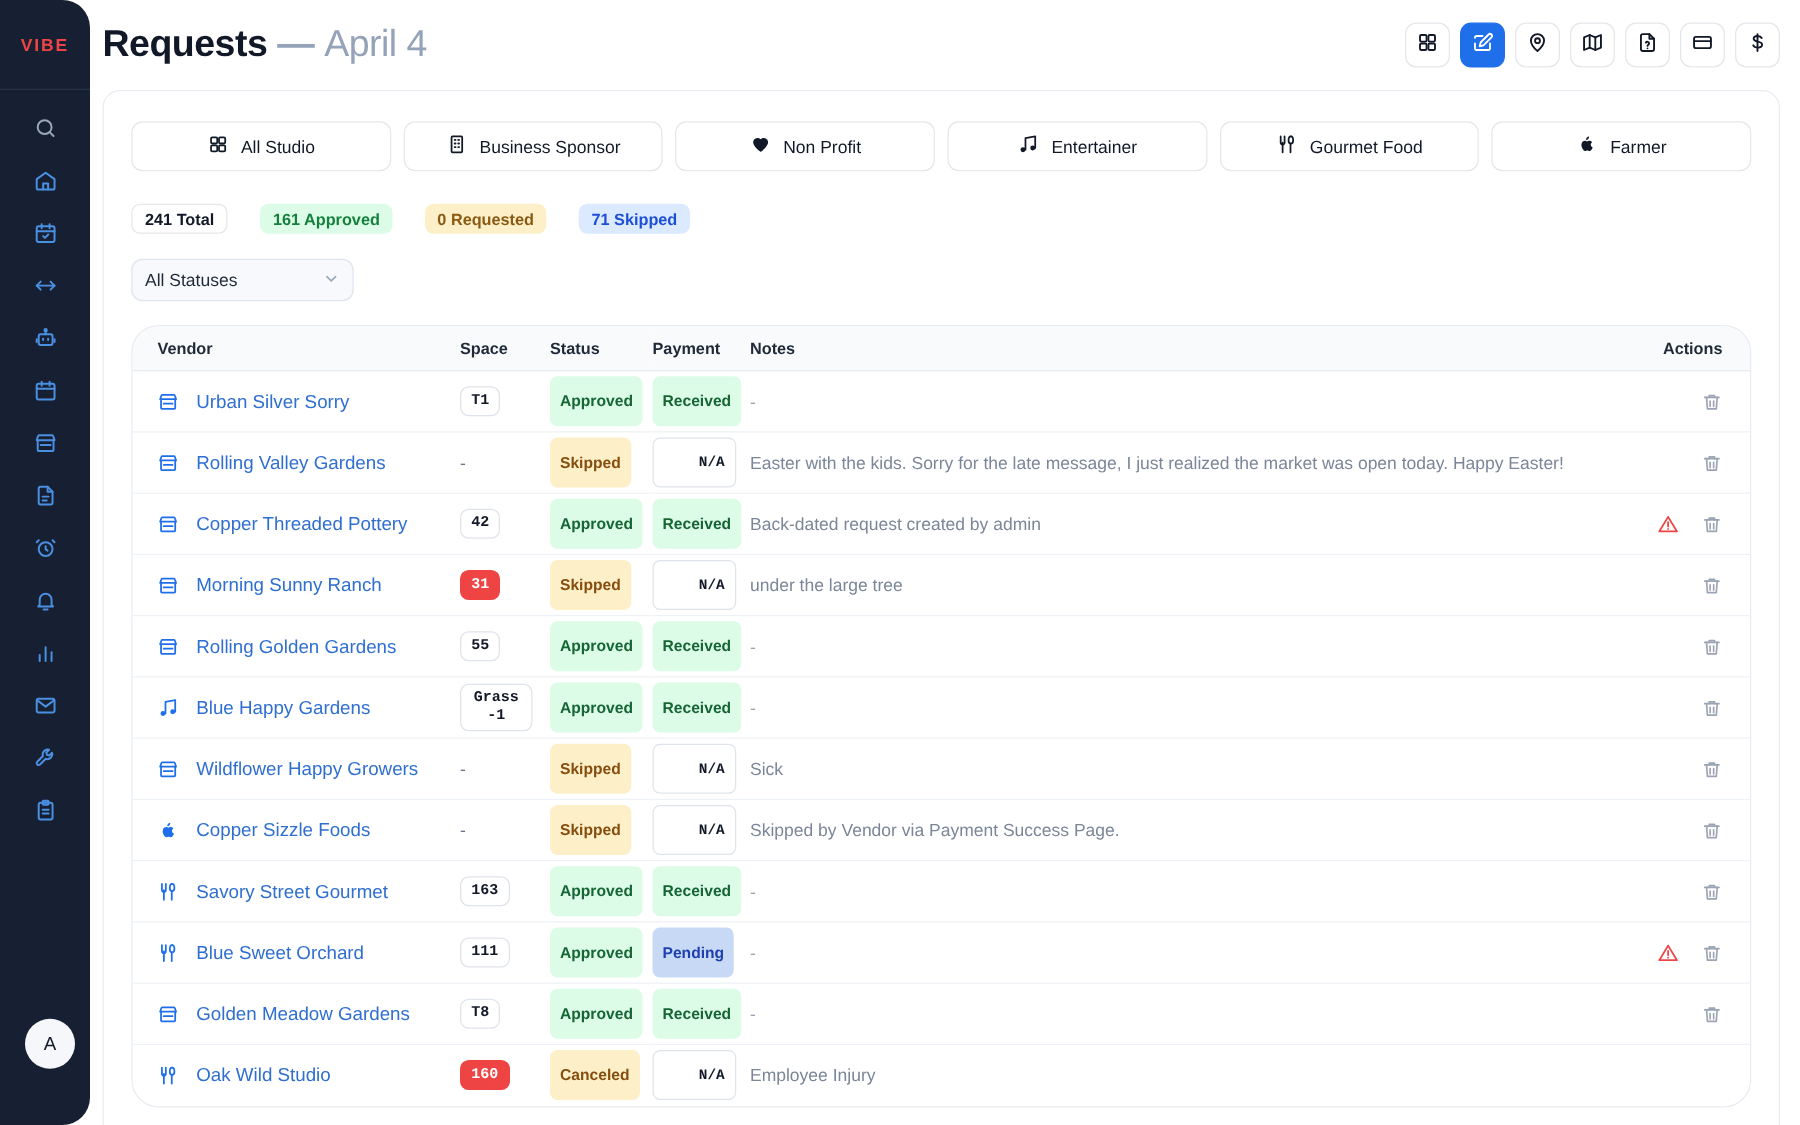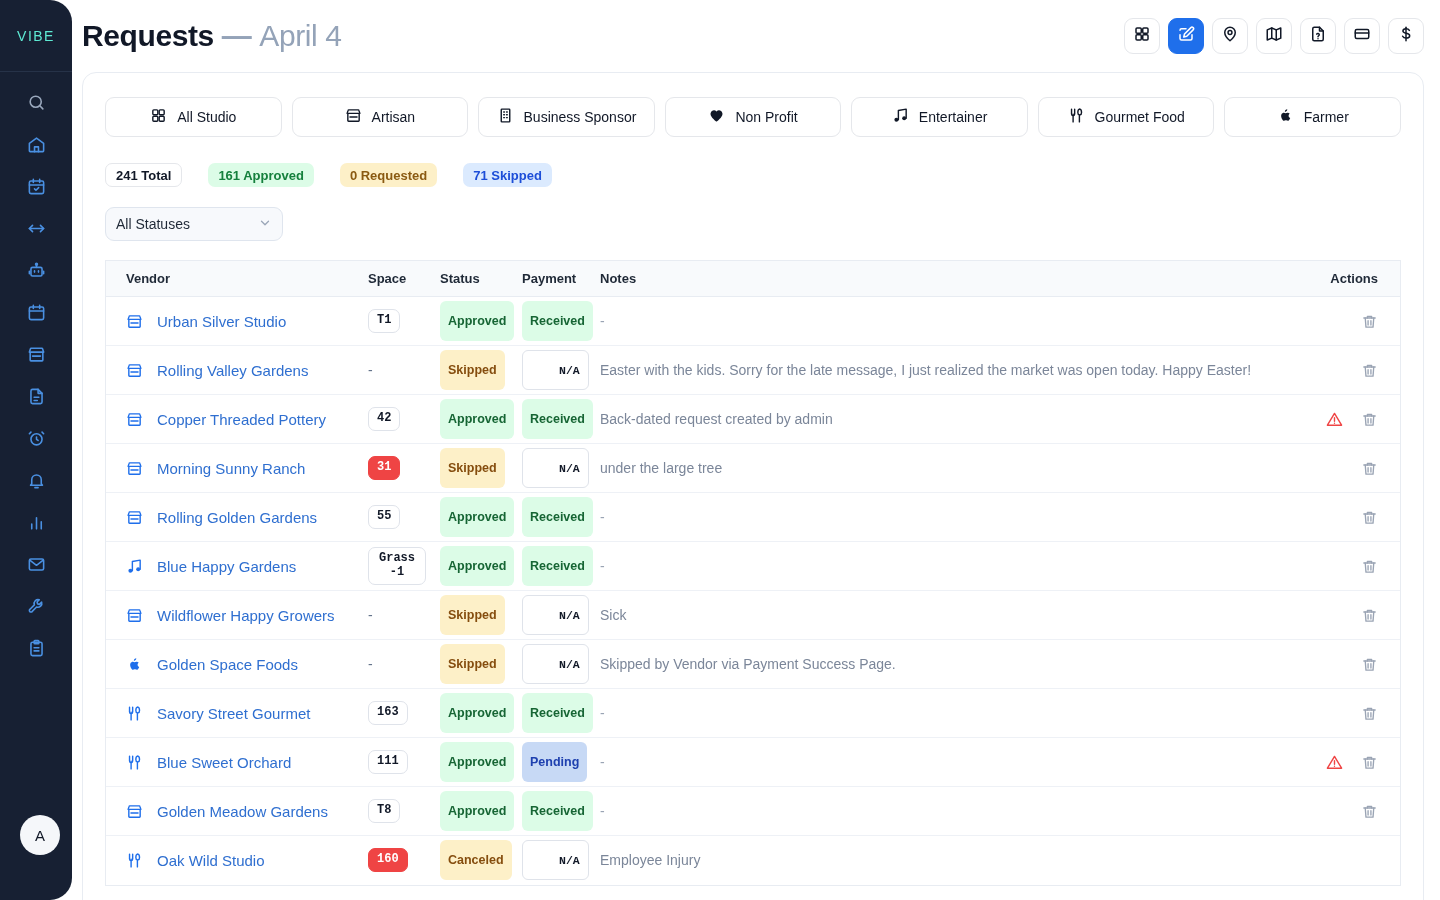--- a/index.html
+++ b/index.html
@@ -19,21 +19,21 @@
     display: flex; flex-direction: column; align-items: center;
     flex: none;
     position: relative;
   }
   .logo-box {
     height: 72px; width: 100%;
     display: flex; align-items: center; justify-content: center;
     border-bottom: 1px solid #263248;
   }
   .logo-text {
-    color: #5eead4; font-size: 14px; font-weight: 400;
+    color: #ef4444; font-size: 14px; font-weight: 700;
     letter-spacing: 1.5px;
   }
   .nav-list {
     display: flex; flex-direction: column; align-items: center;
     width: 100%; padding-top: 14px; gap: 10px;
   }
   .nav-item {
     width: 40px; height: 32px;
     display: flex; align-items: center; justify-content: center;
     border-radius: 8px; cursor: pointer;
@@ -102,21 +102,21 @@
     width: 178px; height: 34px; border-radius: 9px;
     border: 1px solid #dfe5ee; background: #f7f9fc;
     display: flex; align-items: center; padding: 0 10px;
     font-size: 14px; color: #1f2937; cursor: pointer;
   }
   .select .chev { margin-left: auto; color: #9aa6b8; }
 
   
   .table-wrap {
     margin-top: 19px;
-    border: 1px solid #e8ecf2; border-radius: 0;
+    border: 1px solid #e8ecf2; border-radius: 22px;
     overflow: hidden;
   }
   table { width: 100%; border-collapse: collapse; table-layout: fixed; }
   thead th {
     background: #f8fafc; text-align: left;
     font-size: 13px; font-weight: 600; color: #1f2937;
     padding: 10px 0; height: 35px;
     border-bottom: 1px solid #e8ecf2;
   }
   th.c-vendor { width: 262px; padding-left: 20px; }
@@ -371,28 +371,20 @@
             <span><svg width="17" height="17" viewBox="0 0 24 24" fill="none" stroke="currentColor" stroke-width="2" stroke-linecap="round" stroke-linejoin="round">
                 <rect x="4" y="4" width="7" height="7" rx="1.4"></rect>
                 <rect x="13" y="4" width="7" height="7" rx="1.4"></rect>
                 <rect x="4" y="13" width="7" height="7" rx="1.4"></rect>
                 <rect x="13" y="13" width="7" height="7" rx="1.4"></rect>
               </svg></span>
             <span>All Studio</span>
           </div>
           <div class="type-btn">
             <span><svg width="17" height="17" viewBox="0 0 24 24" fill="none" stroke="currentColor" stroke-width="2" stroke-linecap="round" stroke-linejoin="round">
-                <path d="M4 9h16v10a1 1 0 0 1-1 1H5a1 1 0 0 1-1-1z"></path>
-                <path d="M3 9l1.4-4.2A1 1 0 0 1 5.3 4h13.4a1 1 0 0 1 .9.8L21 9"></path>
-                <path d="M7 14h10"></path>
-              </svg></span>
-            <span>Artisan</span>
-          </div>
-          <div class="type-btn">
-            <span><svg width="17" height="17" viewBox="0 0 24 24" fill="none" stroke="currentColor" stroke-width="2" stroke-linecap="round" stroke-linejoin="round">
                 <rect x="6" y="3" width="12" height="18" rx="1"></rect>
                 <path d="M9.5 7h1M13.5 7h1M9.5 11h1M13.5 11h1M9.5 15h1M13.5 15h1"></path>
               </svg></span>
             <span>Business Sponsor</span>
           </div>
           <div class="type-btn">
             <span><svg width="17" height="17" viewBox="0 0 24 24" fill="currentColor">
                 <path d="M12 20.5S3.5 14.8 3.5 9.4A4.9 4.9 0 0 1 12 6.3a4.9 4.9 0 0 1 8.5 3.1c0 5.4-8.5 11.1-8.5 11.1z"></path>
               </svg></span>
             <span>Non Profit</span>
@@ -455,21 +447,21 @@
               <tr>
                 <td>
                   <div class="vendor-cell">
                     <span class="vendor-icon">
                       <svg width="17" height="17" viewBox="0 0 24 24" fill="none" stroke="currentColor" stroke-width="2" stroke-linecap="round" stroke-linejoin="round">
                         <path d="M4 9h16v10a1 1 0 0 1-1 1H5a1 1 0 0 1-1-1z"></path>
                         <path d="M3 9l1.4-4.2A1 1 0 0 1 5.3 4h13.4a1 1 0 0 1 .9.8L21 9"></path>
                         <path d="M7 14h10"></path>
                       </svg>
                     </span>
-                    <span class="vendor-name">Urban Silver Studio</span>
+                    <span class="vendor-name">Urban Silver Sorry</span>
                   </div>
                 </td>
                 <td><span class="space-pill">T1</span></td>
                 <td><span class="badge green">Approved</span></td>
                 <td><span class="badge green">Received</span></td>
                 <td>
                   <div class="notes empty">-</div>
                 </td>
                 <td>
                   <div class="actions-cell">
@@ -685,21 +677,21 @@
               </tr>
               <tr>
                 <td>
                   <div class="vendor-cell">
                     <span class="vendor-icon">
                       <svg width="17" height="17" viewBox="0 0 24 24" fill="currentColor">
                         <path d="M16.3 12.6c0-2 1.5-3 1.6-3.1-0.9-1.3-2.3-1.5-2.8-1.5-1.2-.1-2.3.7-2.9.7-.6 0-1.5-.7-2.5-.7-1.3 0-2.5.8-3.2 1.9-1.4 2.3-.4 5.8 1 7.7.7.9 1.5 2 2.5 1.9 1-.04 1.4-.63 2.6-.63 1.2 0 1.5.63 2.6.61 1.1-.02 1.8-.95 2.4-1.9.5-.7.8-1.4 1-2.2-.1-.04-2.3-.9-2.3-3.5z"></path>
                         <path d="M13.6 5.8c.6-.7 1-1.7.9-2.7-.8.04-1.9.55-2.5 1.25-.5.6-1 1.6-.9 2.6.9.07 1.9-.45 2.5-1.15z"></path>
                       </svg>
                     </span>
-                    <span class="vendor-name">Golden Space Foods</span>
+                    <span class="vendor-name">Copper Sizzle Foods</span>
                   </div>
                 </td>
                 <td><span class="space-dash">-</span></td>
                 <td><span class="badge yellow">Skipped</span></td>
                 <td><span class="badge na">N/A</span></td>
                 <td>
                   <div class="notes">Skipped by Vendor via Payment Success Page.</div>
                 </td>
                 <td>
                   <div class="actions-cell">

